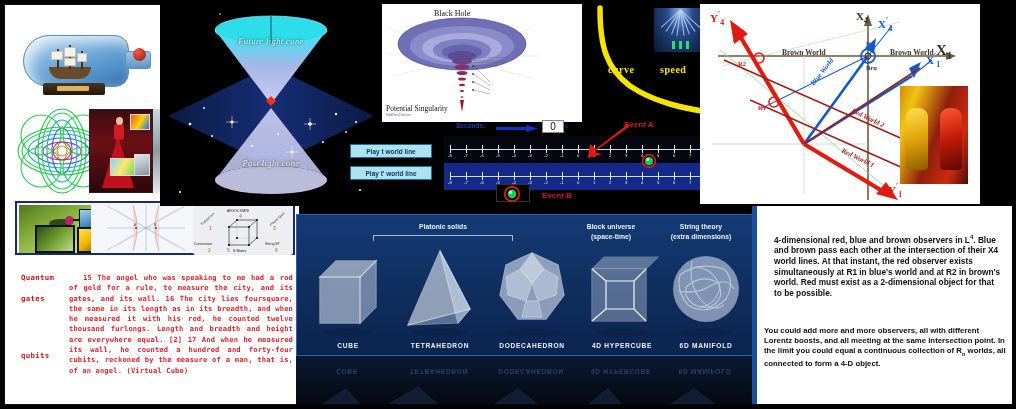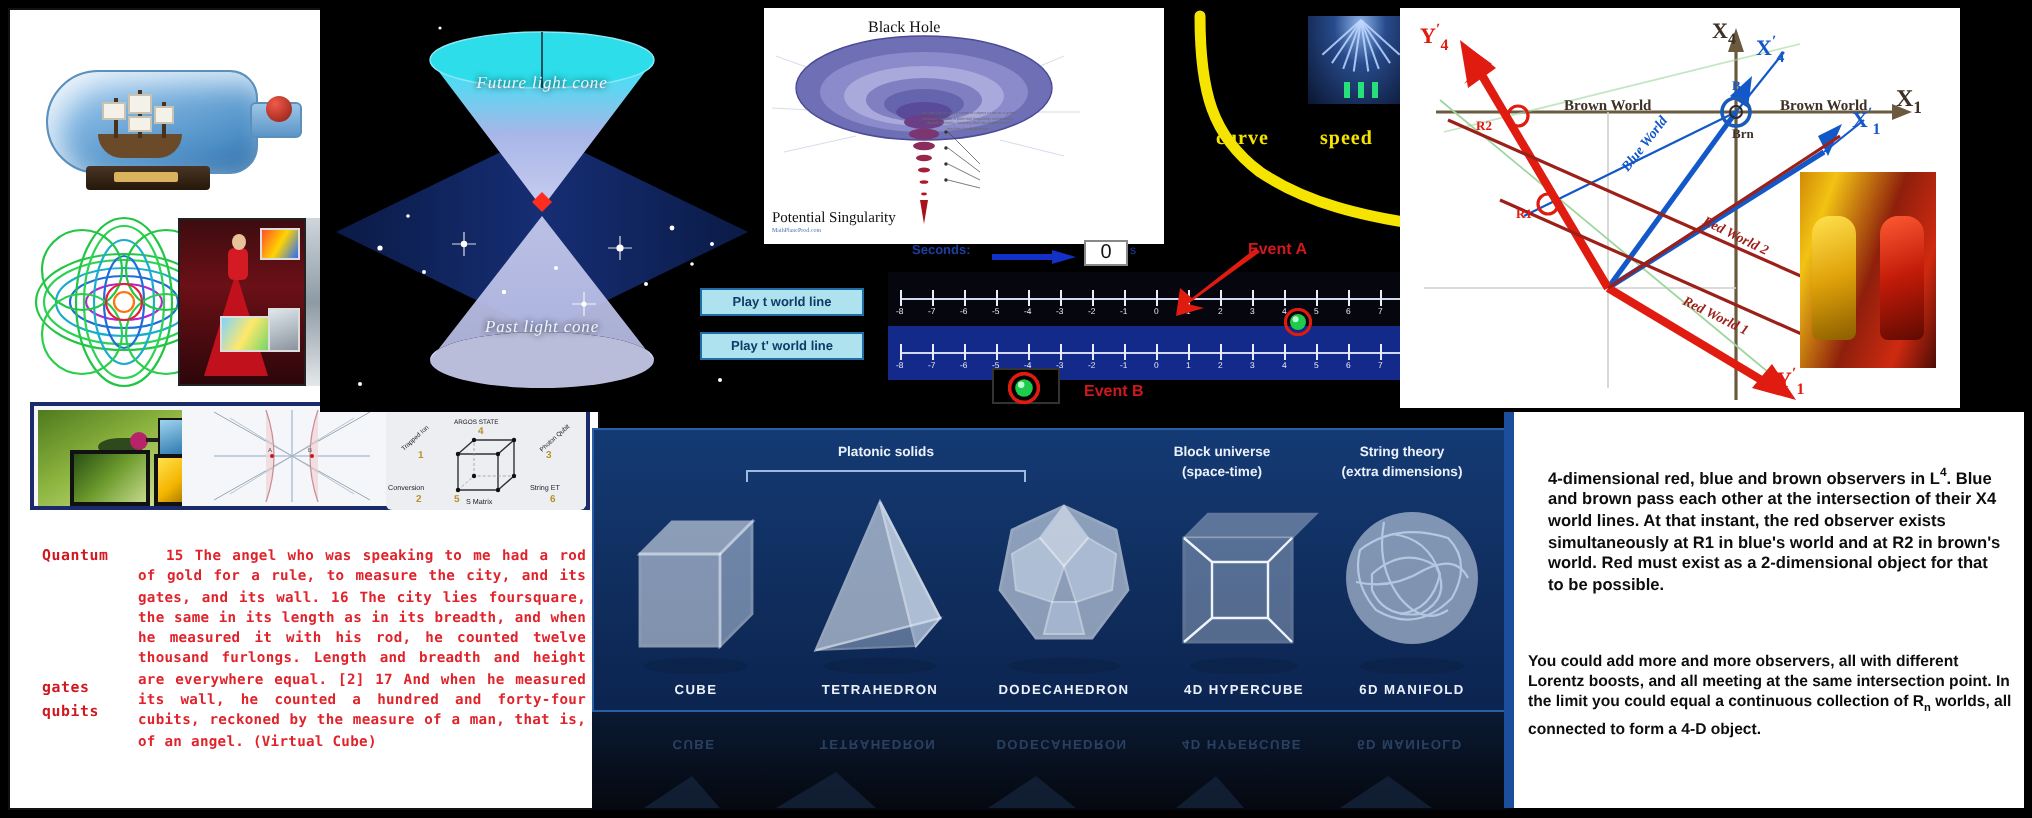--- a/index.html
+++ b/index.html
@@ -299,21 +299,21 @@
         <div class="argos-num" style="left:46px;top:8px;">4</div>
         <div class="argos-lbl" style="left:40px;top:44px;font-size:3.6px;">S Matrix</div>
         <div class="argos-num" style="left:34px;top:42px;">5</div>
         <div class="argos-lbl" style="left:72px;top:37px;font-size:3.6px;">String ET</div>
         <div class="argos-num" style="left:82px;top:42px;">6</div>
       </div>
     </div>
 
     <div class="abs" id="scripture">
       <div class="kw" style="top:0px;">Quantum</div>
-      <div class="kw" style="top:21px;margin-top:45px;">gates</div>
+      <div class="kw" style="top:21px;">gates</div>
       <div class="kw" style="top:78px;">qubits</div>
       <div id="scripture-body">15 The angel who was speaking to me had a rod of gold for a rule, to measure the city, and its gates, and its wall. 16 The city lies foursquare, the same in its length as in its breadth, and when he measured it with his rod, he counted twelve thousand furlongs. Length and breadth and height are everywhere equal. [2] 17 And when he measured its wall, he counted a hundred and forty-four cubits, reckoned by the measure of a man, that is, of an angel. (Virtual Cube)</div>
     </div>
   </div>
 
   <div class="abs" id="lightcone-panel">
     <svg id="cone-svg" viewBox="0 0 222 202">
       <defs>
         <linearGradient id="gTop" x1="0" y1="0" x2="0" y2="1">
           <stop offset="0" stop-color="#2fe9f7"></stop>
@@ -586,21 +586,21 @@
 
       <circle cx="168" cy="52" r="7" fill="none" stroke="#1a5bb8" stroke-width="1.8"></circle>
       <circle cx="168" cy="52" r="3" fill="none" stroke="#2a2a2a" stroke-width="1"></circle>
       <circle cx="59" cy="54" r="5" fill="none" stroke="#e01b10" stroke-width="1.6"></circle>
       <circle cx="74" cy="98" r="5" fill="none" stroke="#e01b10" stroke-width="1.6"></circle>
     </svg>
 
     <div class="mk-lbl mk-red" style="left:10px;top:6px;font-size:11px;">Y<sup>′</sup><sub>4</sub></div>
     <div class="mk-lbl mk-red" style="left:188px;top:178px;font-size:11px;">Y<sup>′</sup><sub>1</sub></div>
     <div class="mk-lbl mk-brown" style="left:156px;top:6px;font-size:11px;">X<sub>4</sub></div>
-    <div class="mk-lbl mk-brown" style="left:248px;top:38px;font-size:12px;">X<sub>1</sub></div>
+    <div class="mk-lbl mk-brown" style="left:236px;top:38px;font-size:15px;">X<sub>1</sub></div>
     <div class="mk-lbl mk-blue" style="left:178px;top:12px;font-size:11px;">X<sup>′</sup><sub>4</sub></div>
     <div class="mk-lbl mk-blue" style="left:226px;top:48px;font-size:11px;">X<sup>′</sup><sub>1</sub></div>
 
     <div class="mk-lbl mk-brown" style="left:82px;top:44px;font-size:7.5px;">Brown World</div>
     <div class="mk-lbl mk-brown" style="left:190px;top:44px;font-size:7.5px;">Brown World</div>
     <div class="mk-lbl mk-blue mk-ital" style="left:106px;top:64px;font-size:7px;transform:rotate(-52deg);">Blue World</div>
     <div class="mk-lbl mk-brown mk-ital" style="left:150px;top:110px;font-size:7px;color:#9c1f18;transform:rotate(26deg);">Red World 2</div>
     <div class="mk-lbl mk-brown mk-ital" style="left:140px;top:150px;font-size:7px;color:#9c1f18;transform:rotate(26deg);">Red World 1</div>
 
     <div class="mk-lbl mk-red" style="left:38px;top:56px;font-size:6.5px;">R2</div>

